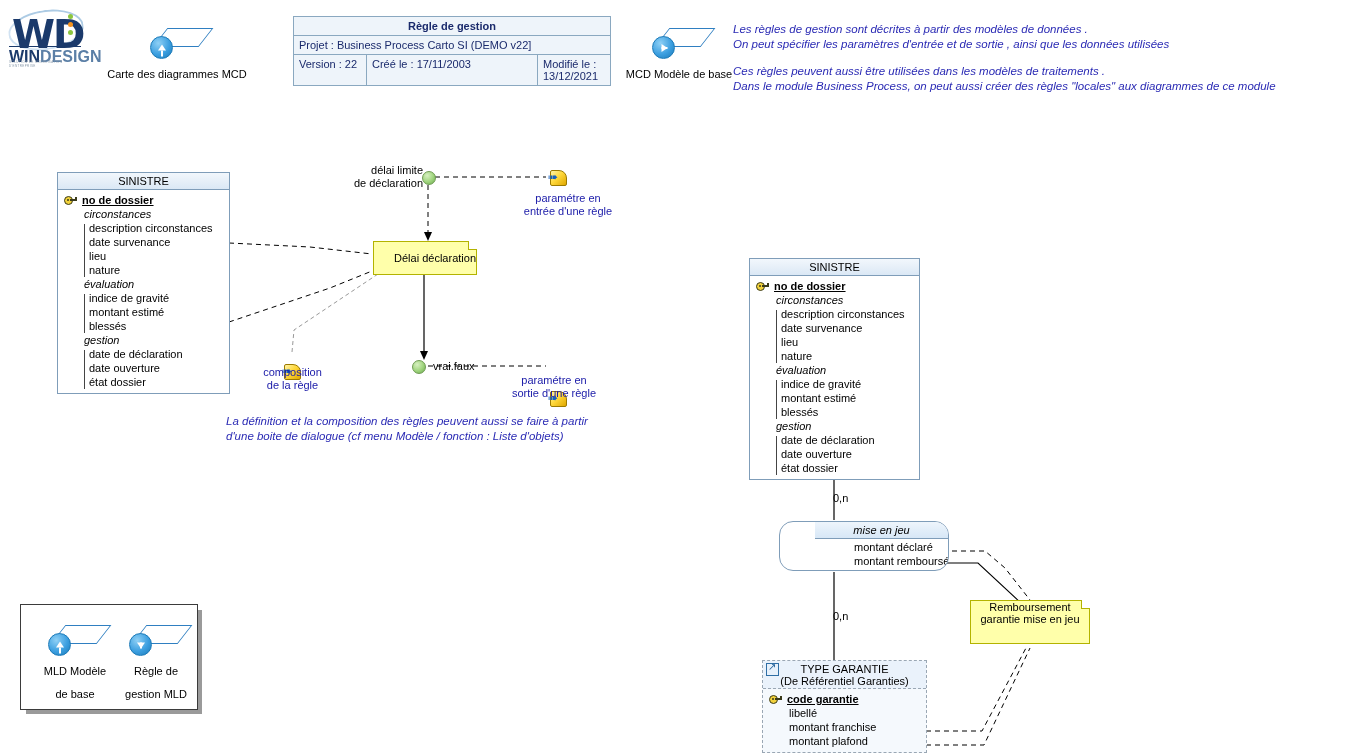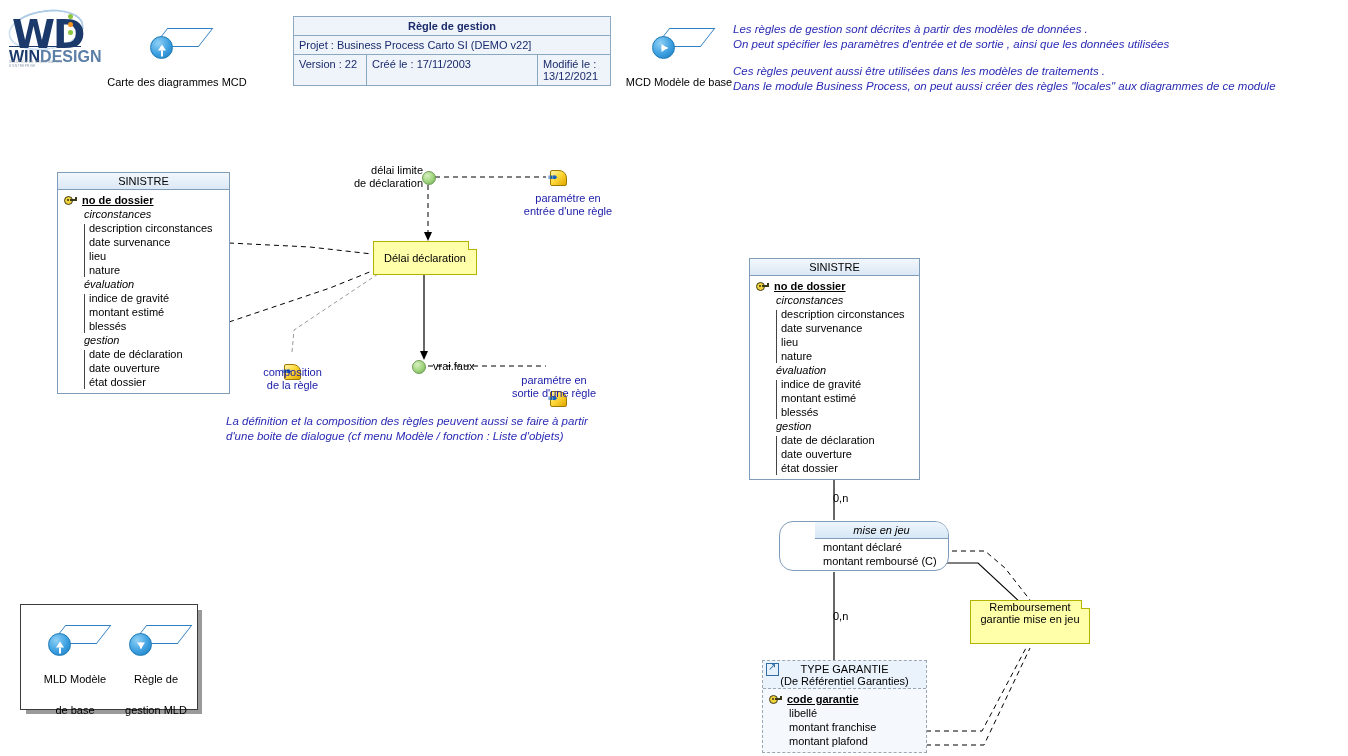--- a/index.html
+++ b/index.html
@@ -37,21 +37,21 @@
     border:1px solid #1b7ab8;}
   .diagglyph .circ:after{content:"";position:absolute;left:50%;top:50%;
     transform:translate(-50%,-50%);}
   .arrowup,.arrowdown,.arrowright{position:absolute;left:50%;top:50%;width:0;height:0;}
   .arrowup{transform:translate(-50%,-58%);border-left:4px solid transparent;border-right:4px solid transparent;border-bottom:6px solid #fff;}
   .arrowup:after{content:"";position:absolute;left:-1px;top:6px;width:2px;height:6px;background:#fff;}
   .arrowdown{transform:translate(-50%,-42%);border-left:4px solid transparent;border-right:4px solid transparent;border-top:6px solid #fff;}
   .arrowdown:after{content:"";position:absolute;left:-1px;top:-6px;width:2px;height:6px;background:#fff;}
   .arrowright{transform:translate(-42%,-50%);border-top:4px solid transparent;border-bottom:4px solid transparent;border-left:6px solid #fff;}
   .arrowright:after{content:"";position:absolute;left:-6px;top:-1px;width:6px;height:2px;background:#fff;}
-  .iconlabel{font-size:11px;color:#000;line-height:13px;margin-top:18px;}
+  .iconlabel{font-size:11px;color:#000;line-height:13px;margin-top:10px;}
 
   
   .rgtable{left:293px;top:16px;width:316px;border:1px solid #8aa8c0;
     background:#eef4fa;font-size:11px;color:#1a2a6c;}
   .rgtable .r{display:flex;border-top:1px solid #8aa8c0;}
   .rgtable .r:first-child{border-top:none;}
   .rgtable .title{text-align:center;font-weight:bold;padding:3px 0;background:#eef4fa;}
   .rgtable .c{padding:3px 5px;}
   .rgtable .cborder{border-left:1px solid #8aa8c0;}
   .rgtable .w1{width:62px;} .rgtable .w2{width:160px;} .rgtable .w3{flex:1;}
@@ -84,21 +84,21 @@
   
   .entity.dashed{border:1px dashed #9aa7b4;background:#f5f9fd;}
   .entity.dashed .ehead{background:#eaf2fb;border-bottom:1px dashed #9aa7b4;}
   .extmark{position:absolute;left:3px;top:2px;width:11px;height:11px;border:1px solid #2f6ea5;background:#e7f1fb;}
   .extmark:after{content:"↗";position:absolute;left:1px;top:-3px;font-size:10px;color:#1f5d96;line-height:12px;}
 
   
   .assoc{border:1px solid #7f9db9;background:#ffffff;border-radius:14px;font-size:11px;overflow:hidden;}
   .assoc .ahead{background:linear-gradient(#eef5fc,#d7e7f6);text-align:center;font-style:italic;
     padding:2px 0;border-bottom:1px solid #7f9db9;}
-  .assoc .abody{padding:1px 0 2px 0;}
+  .assoc .abody{padding:1px 0 2px 0;margin-left:31px;}
   .assoc .arow{height:14px;line-height:14px;padding:0 8px;white-space:nowrap;}
 
   
   .ynote{background:#ffffaa;border:1px solid #b3b300;font-size:11px;color:#000;
     text-align:center;position:absolute;}
   .ynote .fold{position:absolute;right:-1px;top:-1px;width:8px;height:8px;
     background:#ffffff;border-left:1px solid #b3b300;border-bottom:1px solid #b3b300;}
 
   
   .paramicon{width:20px;height:16px;position:relative;}
@@ -264,21 +264,21 @@
 
 <div class="abs paramicon" style="left:548px;top:169px;">
   <div class="scr"></div>
     <div class="bluearrow">➠</div>
 </div>
 <div class="abs cap nosel" style="left:516px;top:192px;width:104px;">
   <div>paramétre en</div>
   <div>entrée d'une règle</div>
 </div>
 
-<div class="ynote" style="left:373px;top:241px;width:102px;height:32px;line-height:32px;">
+<div class="ynote" style="left:373px;top:241px;width:102px;height:32px;line-height:32px;text-align:right;">
   <span class="fold"></span>
   <span>Délai déclaration</span>
 </div>
 
 <div class="abs paramicon" style="left:282px;top:347px;">
   <div class="scr"></div>
     <div class="bluearrow">➠</div>
 </div>
 <div class="abs cap nosel" style="left:245px;top:366px;width:95px;">
   <div>composition</div>

